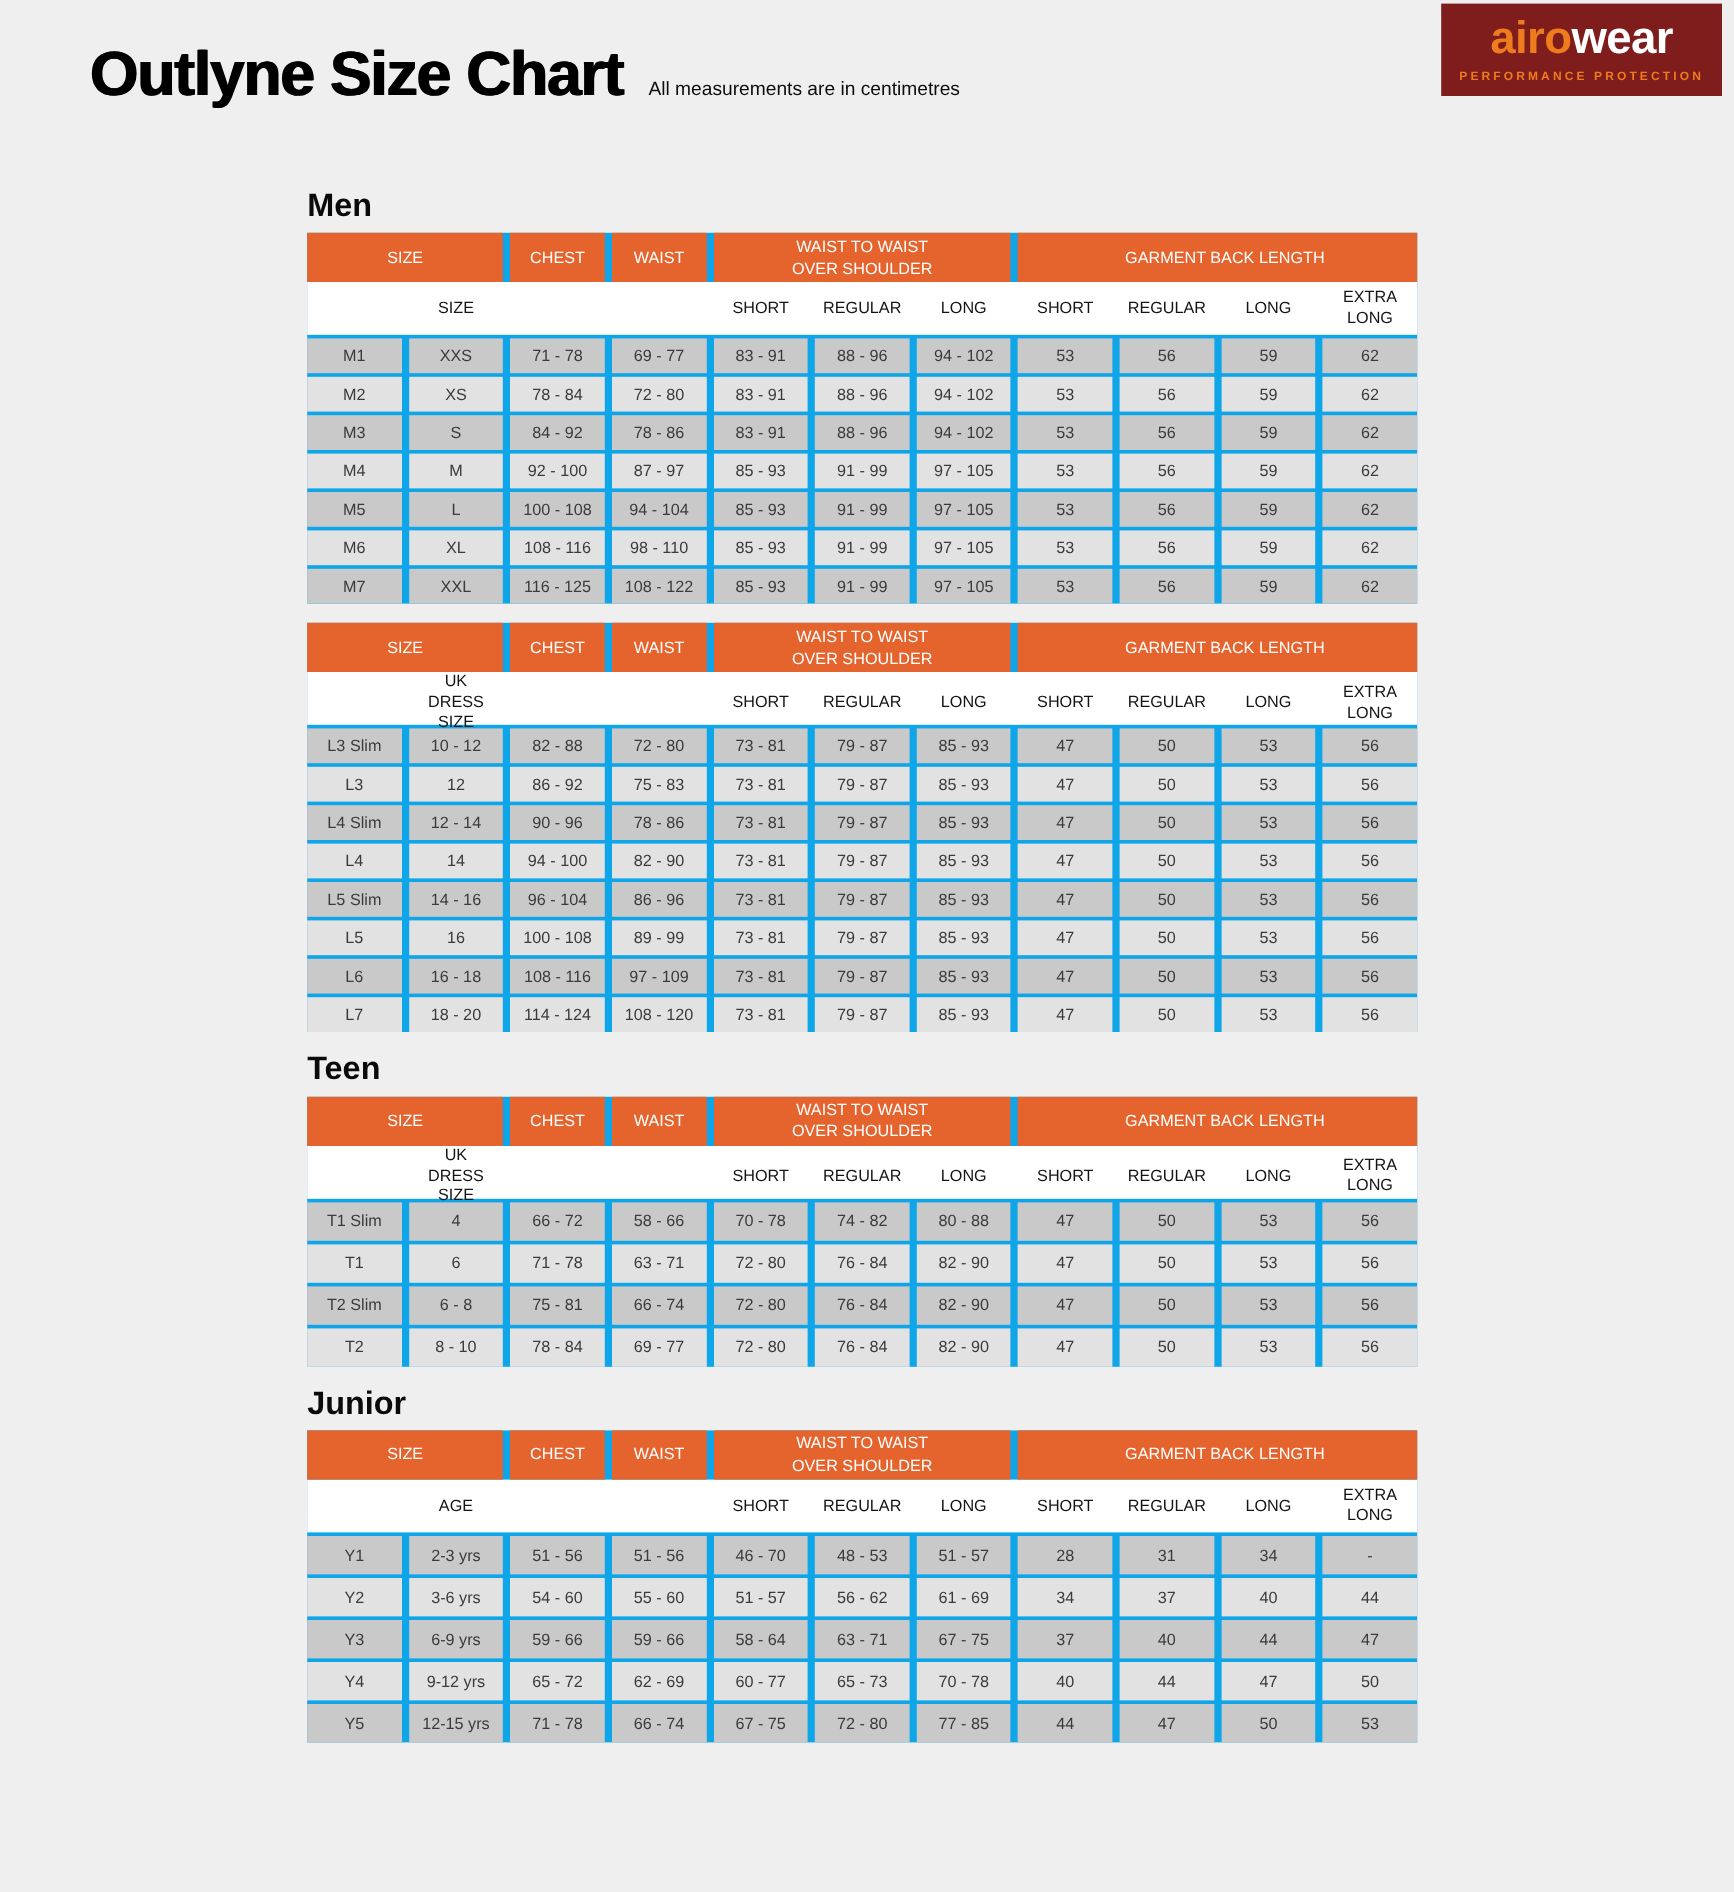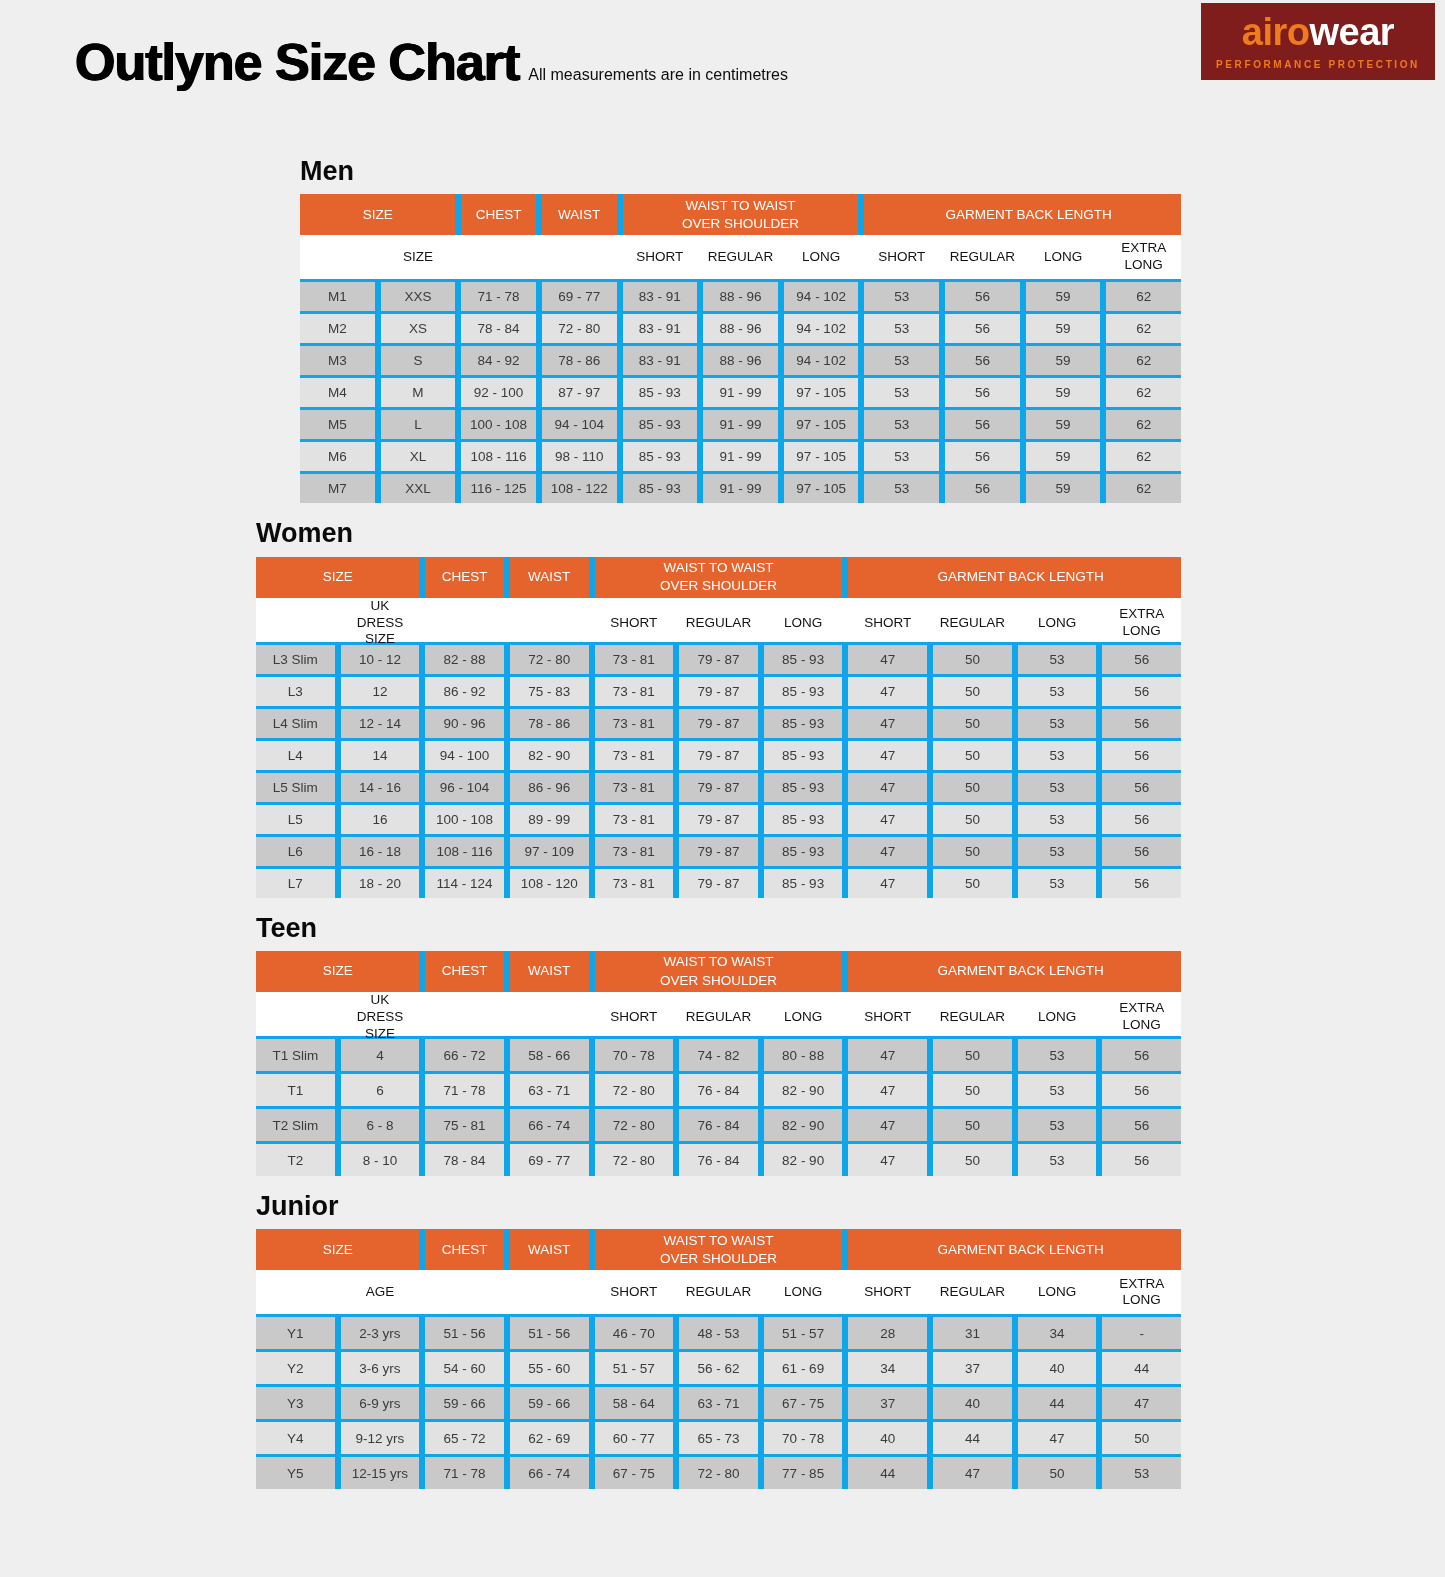--- a/index.html
+++ b/index.html
@@ -9,21 +9,21 @@
     height: 1577px;
     background: #efefef;
     font-family: "Liberation Sans", "DejaVu Sans", sans-serif;
     overflow: hidden;
   }
   
   header { position: relative; height: 91px; }
   .title-row {
     display: flex;
     align-items: baseline;
-    gap: 9px;
+    gap: 21px;
     padding: 34px 0 0 75px;
   }
   h1 {
     margin: 0;
     font-size: 52px;
     line-height: 1.08;
     font-weight: bold;
     color: #000;
     letter-spacing: -1px;
     text-shadow: 0.7px 0 0 #000, -0.7px 0 0 #000;
@@ -48,21 +48,21 @@
     margin-top: 8px;
     font-size: 10px;
     font-weight: bold;
     letter-spacing: 2.6px;
     color: var(--logo-orange, #ee7b1e);
     white-space: nowrap;
   }
   
   #sections { margin-left: 256px; width: 925px; }
   .size-section { margin-top: 16px; }
-  #sections .size-section:first-child { margin-top: 66px; margin-left: 44px; }
+  #sections .size-section:first-child { margin-top: 66px; }
   .section-heading {
     margin: 0 0 9px 0;
     font-size: 27px;
     line-height: 1.05;
     font-weight: bold;
     color: #0a0a0a;
   }
   .table-block { background: #0ea5e9; }
   .cols {
     display: grid;
@@ -229,21 +229,20 @@
             <div class="cell">53</div>
             <div class="cell">56</div>
             <div class="cell">59</div>
             <div class="cell">62</div>
           </div>
         </div>
     </div>
   </section>
 
   <section class="size-section">
-    <h2 class="section-heading">Women</h2>
     <div class="table-block">
       <div class="cols ghrow">
         <div class="cell gh size">SIZE</div>
         <div class="cell gh">CHEST</div>
         <div class="cell gh">WAIST</div>
         <div class="cell gh w2w pre">WAIST TO WAIST
 OVER SHOULDER</div>
         <div class="cell gh gbl">GARMENT BACK LENGTH</div>
       </div>
       <div class="cols subrow">

